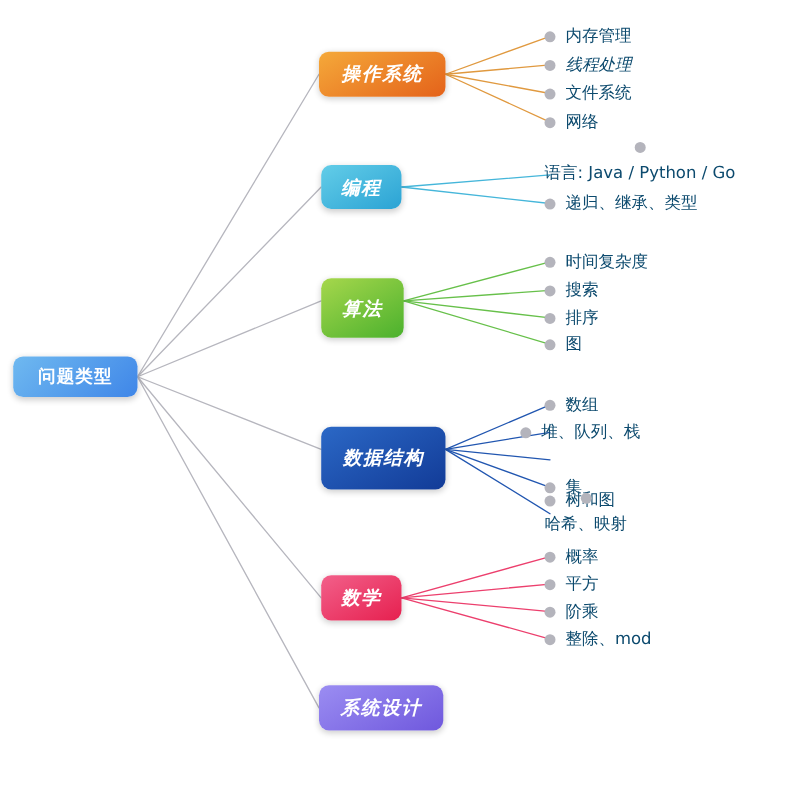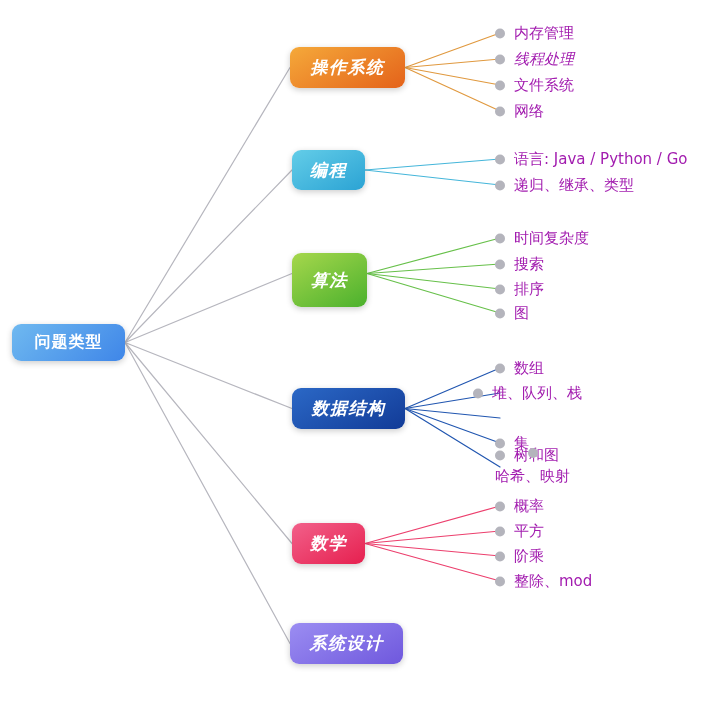--- a/index.html
+++ b/index.html
@@ -14,21 +14,21 @@
     box-shadow:0 2px 6px rgba(0,0,0,0.20);
     cursor:default;white-space:nowrap;
   }
   .root-node{font-size:16px;letter-spacing:1px;}
   .branch-node{font-size:17px;letter-spacing:1.5px;font-style:italic;}
   .leaf{
     position:absolute;display:flex;align-items:center;gap:9px;
     transform:translateY(-50%);white-space:nowrap;
   }
   .bullet{width:10px;height:10px;border-radius:50%;flex:none;}
-  .leaf-label{font-size:15px;color:#a21caf;}
+  .leaf-label{font-size:15px;color:#0c4a6e;}
 </style>
 </head>
 <body>
 
 <div class="canvas" id="canvas">
   <svg class="links" id="links" viewBox="0 0 720 717" xmlns="http://www.w3.org/2000/svg">
       <line x1="125" y1="342.5" x2="290" y2="67.5" stroke="#b6b6be" stroke-width="1.2" stroke-linecap="round"></line>
       <line x1="405" y1="67.5" x2="500" y2="33" stroke="#e0993f" stroke-width="1.2" stroke-linecap="round"></line>
       <line x1="405" y1="67.5" x2="500" y2="59" stroke="#e0993f" stroke-width="1.2" stroke-linecap="round"></line>
       <line x1="405" y1="67.5" x2="500" y2="85" stroke="#e0993f" stroke-width="1.2" stroke-linecap="round"></line>
@@ -66,21 +66,21 @@
     </div>
     <div class="leaf" style="left: 495px; top: 85px;">
       <span class="bullet" style="background: rgb(180, 180, 188);"></span>
       <span class="leaf-label">文件系统</span>
     </div>
     <div class="leaf" style="left: 495px; top: 111px;">
       <span class="bullet" style="background: rgb(180, 180, 188);"></span>
       <span class="leaf-label">网络</span>
     </div>
     <div class="node branch-node" style="left: 292px; top: 150px; width: 73px; height: 40px; background: linear-gradient(150deg, rgb(99, 205, 232), rgb(43, 163, 212));">编程</div>
-    <div class="leaf" style="left: 495px; top: 159px;">
+    <div class="leaf" style="left: 495px; top: 148px; flex-direction: column;">
       <span class="bullet" style="background: rgb(180, 180, 188);"></span>
       <span class="leaf-label">语言: Java / Python / Go</span>
     </div>
     <div class="leaf" style="left: 495px; top: 185px;">
       <span class="bullet" style="background: rgb(180, 180, 188);"></span>
       <span class="leaf-label">递归、继承、类型</span>
     </div>
     <div class="node branch-node" style="left: 292px; top: 253px; width: 75px; height: 54px; background: linear-gradient(150deg, rgb(166, 215, 76), rgb(75, 177, 45));">算法</div>
     <div class="leaf" style="left: 495px; top: 238px;">
       <span class="bullet" style="background: rgb(180, 180, 188);"></span>
@@ -91,21 +91,21 @@
       <span class="leaf-label">搜索</span>
     </div>
     <div class="leaf" style="left: 495px; top: 289px;">
       <span class="bullet" style="background: rgb(180, 180, 188);"></span>
       <span class="leaf-label">排序</span>
     </div>
     <div class="leaf" style="left: 495px; top: 313px;">
       <span class="bullet" style="background: rgb(180, 180, 188);"></span>
       <span class="leaf-label">图</span>
     </div>
-    <div class="node branch-node" style="left: 292px; top: 388px; width: 113px; height: 41px; background: linear-gradient(150deg, rgb(43, 104, 198), rgb(18, 59, 151));">数据结构</div>
+    <div class="node branch-node" style="left: 292px; top: 388px; width: 113px; height: 57px; background: linear-gradient(150deg, rgb(43, 104, 198), rgb(18, 59, 151));">数据结构</div>
     <div class="leaf" style="left: 495px; top: 368px;">
       <span class="bullet" style="background: rgb(180, 180, 188);"></span>
       <span class="leaf-label">数组</span>
     </div>
     <div class="leaf" style="left: 473px; top: 393px; align-items: center;">
       <span class="bullet" style="background: rgb(180, 180, 188);"></span>
       <span class="leaf-label">堆、队列、栈</span>
     </div>
     <div class="leaf" style="left: 495px; top: 418px; margin-top: 37px;">
       <span class="bullet" style="background: rgb(180, 180, 188);"></span>

